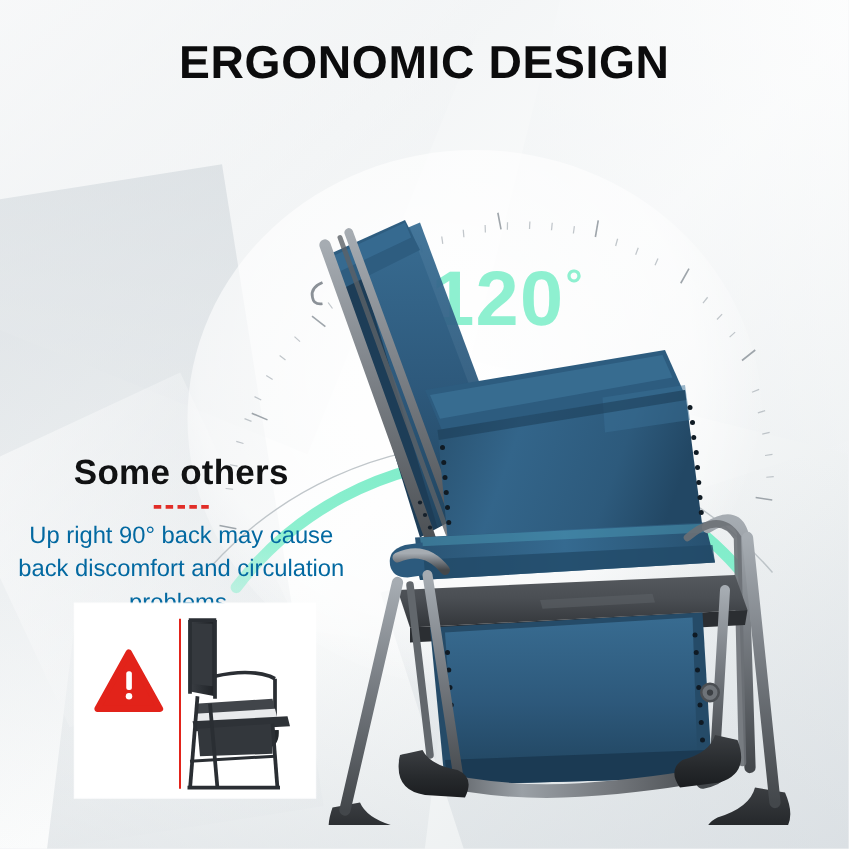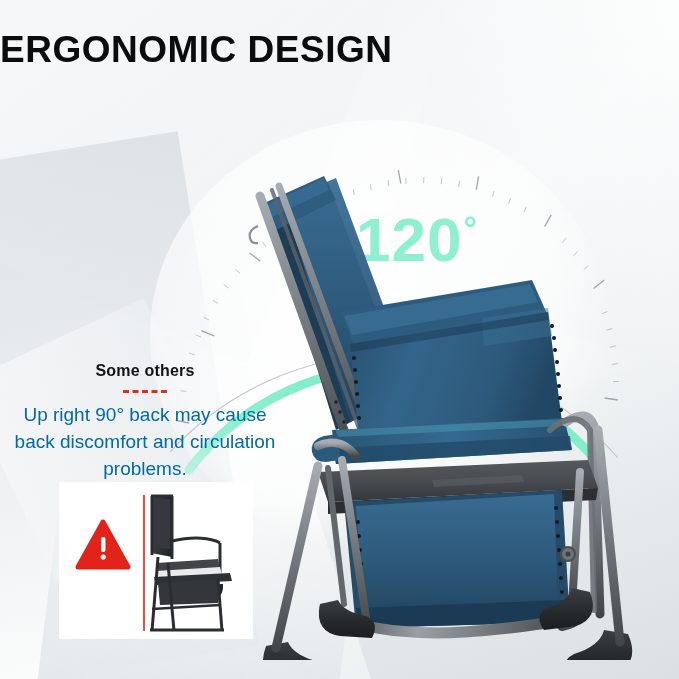--- a/index.html
+++ b/index.html
@@ -73,20 +73,21 @@
     width: 200px; height: 220px;
     background: linear-gradient(140deg, rgba(255,255,255,0.55), rgba(208,215,220,0.15));
     transform: rotate(-25deg);
   }
 
   
   .header {
     position: absolute;
     left: 0; right: 0;
     top: 30px;
+    text-align: center;
   }
   .title {
     font-size: 37px;
     font-weight: bold;
     letter-spacing: 0.5px;
     color: #0c0c0d;
     line-height: 1.1;
     margin: 0;
     white-space: nowrap;
   }
@@ -101,21 +102,21 @@
   .arc-wrap {
     position: absolute;
     left: 0; top: 0;
     width: 679px; height: 679px;
     pointer-events: none;
   }
 
   
   .angle-label {
     position: absolute;
-    left: 356px;
+    left: 345px;
     top: 209px;
     font-size: 62px;
     font-weight: bold;
     color: #8ef0d0;
     letter-spacing: 1px;
     line-height: 1;
     white-space: nowrap;
     user-select: none;
   }
   .angle-label .deg {
@@ -128,21 +129,21 @@
 
   
   .callout {
     position: absolute;
     left: 14px;
     top: 362px;
     width: 262px;
     text-align: center;
   }
   .callout-title {
-    font-size: 16px;
+    font-size: 28px;
     font-weight: bold;
     color: #111213;
     margin: 0;
     letter-spacing: 0.2px;
   }
   .callout-rule {
     width: 44px;
     height: 0;
     margin: 10px auto 9px auto;
     border-top: 3px dashed #e12d27;

